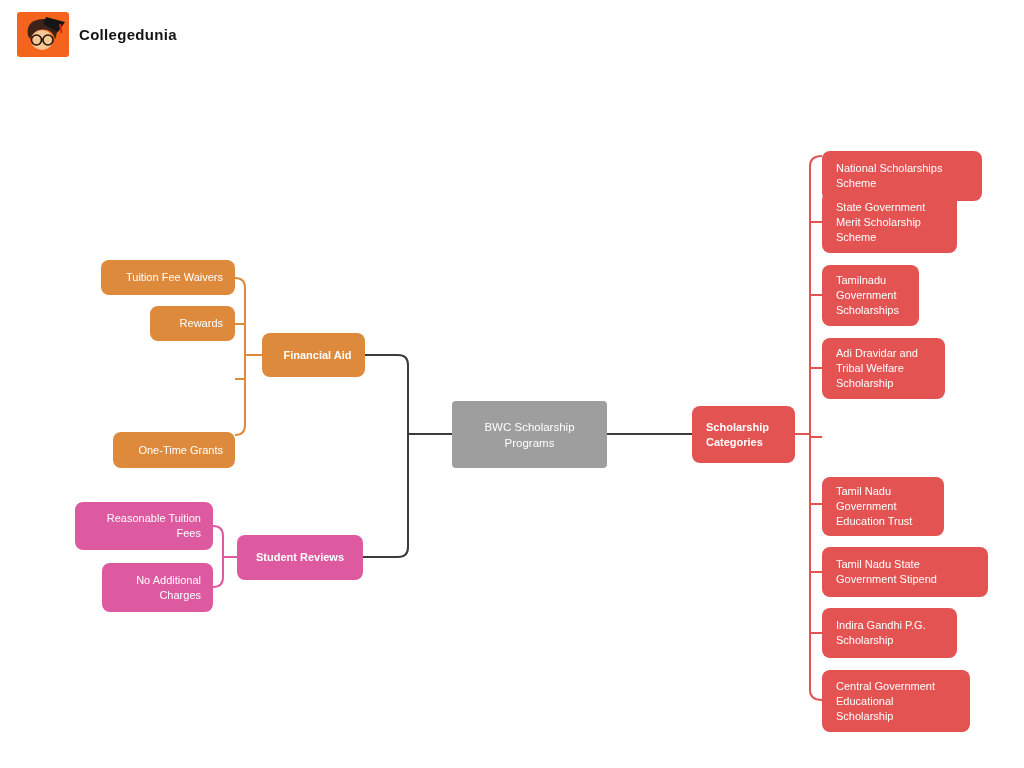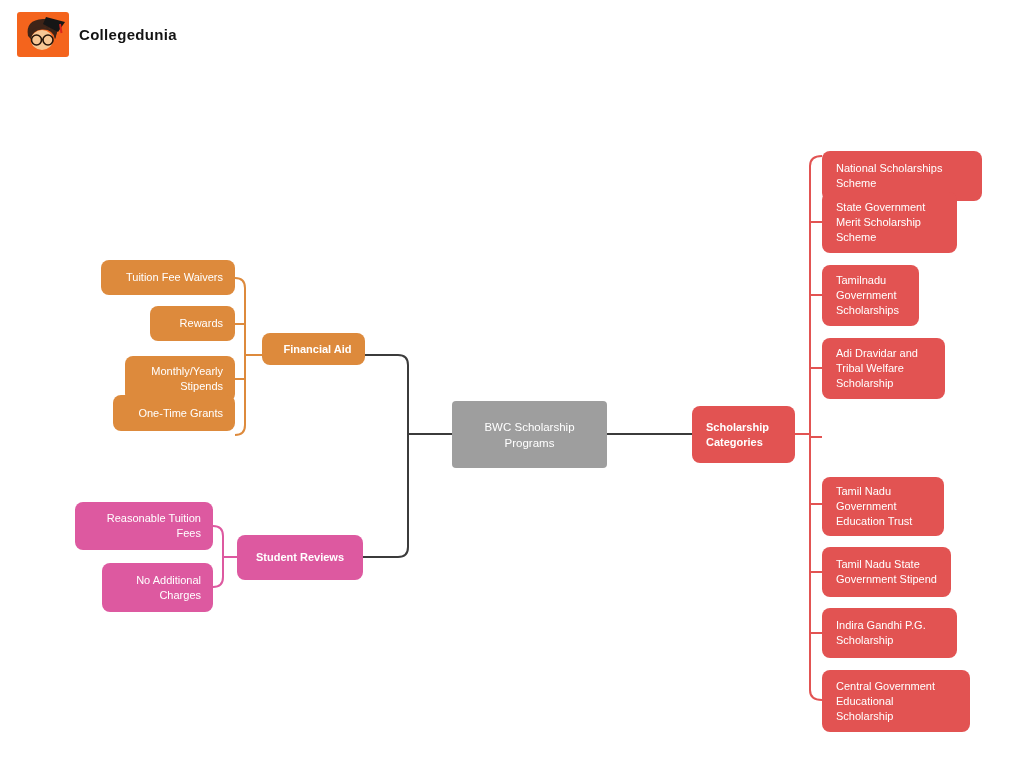--- a/index.html
+++ b/index.html
@@ -75,26 +75,24 @@
       <path d="M810,437 L822,437"></path>
       <path d="M810,504 L822,504"></path>
       <path d="M810,572 L822,572"></path>
       <path d="M810,633 L822,633"></path>
     </g>
   </svg>
 
   <div class="node gray centerN" style="left:452px;top:401px;width:155px;height:67px;">BWC Scholarship
 Programs</div>
 
-  <div class="node orange parentC" style="left:262px;top:333px;width:103px;height:32px;padding-left:14px;">Financial Aid</div>
+  <div class="node orange parentC" style="left:262px;top:333px;width:103px;height:44px;padding-left:14px;">Financial Aid</div>
   <div class="node orange leafL" style="left:101px;top:260px;width:134px;height:35px;">Tuition Fee Waivers</div>
   <div class="node orange leafL" style="left:150px;top:306px;width:85px;height:35px;">Rewards</div>
-  <div class="node orange leafL" style="left:125px;top:356px;width:110px;height:46px;">Monthly/Yearly
-Stipends</div>
-  <div class="node orange leafL" style="left:113px;top:395px;width:122px;height:36px;">One-Time Grants</div>
+  <div class="node orange leafL" style="left:113px;top:432px;width:122px;height:36px;">One-Time Grants</div>
 
   <div class="node pink parentC" style="left:237px;top:535px;width:126px;height:45px;text-align:right;">Student Reviews</div>
   <div class="node pink leafL" style="left:75px;top:502px;width:138px;height:48px;">Reasonable Tuition
 Fees</div>
   <div class="node pink leafL" style="left:102px;top:563px;width:111px;height:49px;">No Additional
 Charges</div>
 
   <div class="node red parentL" style="left:692px;top:406px;width:103px;height:57px;">Scholarship
 Categories</div>
   <div class="node red leafR" style="left:822px;top:131px;width:160px;height:50px;margin-top:20px;">National Scholarships
@@ -104,21 +102,21 @@
 Scheme</div>
   <div class="node red leafR" style="left:822px;top:265px;width:97px;height:61px;">Tamilnadu
 Government
 Scholarships</div>
   <div class="node red leafR" style="left:822px;top:338px;width:123px;height:61px;">Adi Dravidar and
 Tribal Welfare
 Scholarship</div>
   <div class="node red leafR" style="left:822px;top:477px;width:122px;height:59px;">Tamil Nadu
 Government
 Education Trust</div>
-  <div class="node red leafR" style="left:822px;top:547px;width:129px;height:50px;">Tamil Nadu State
+  <div class="node red leafR" style="left:822px;top:547px;width:166px;height:50px;">Tamil Nadu State
 Government Stipend</div>
   <div class="node red leafR" style="left:822px;top:608px;width:135px;height:50px;">Indira Gandhi P.G.
 Scholarship</div>
   <div class="node red leafR" style="left:822px;top:670px;width:148px;height:62px;">Central Government
 Educational
 Scholarship</div>
 
 </div>
 
 </body></html>

